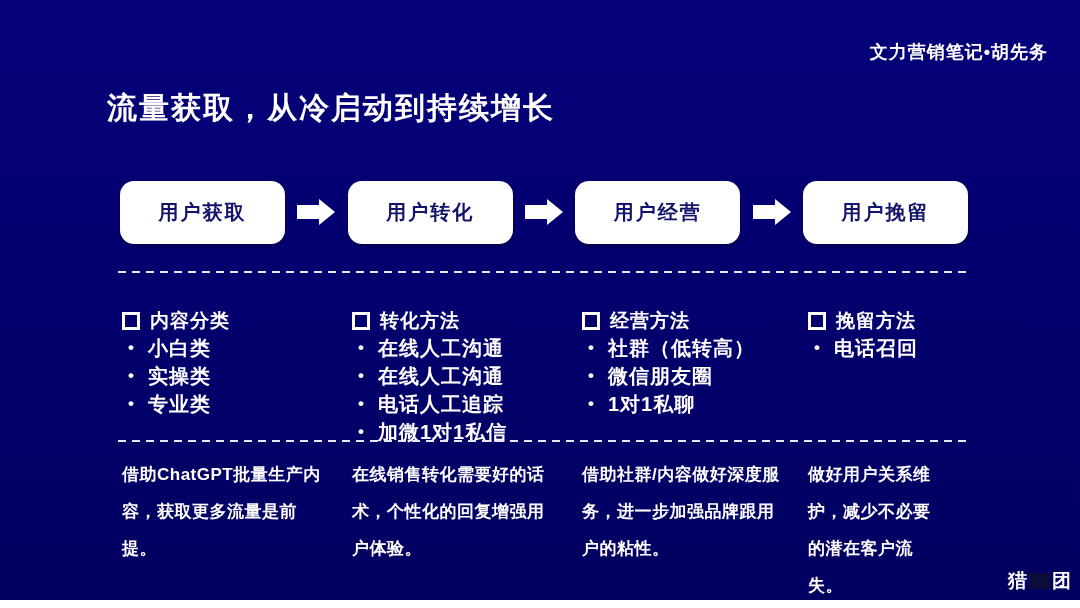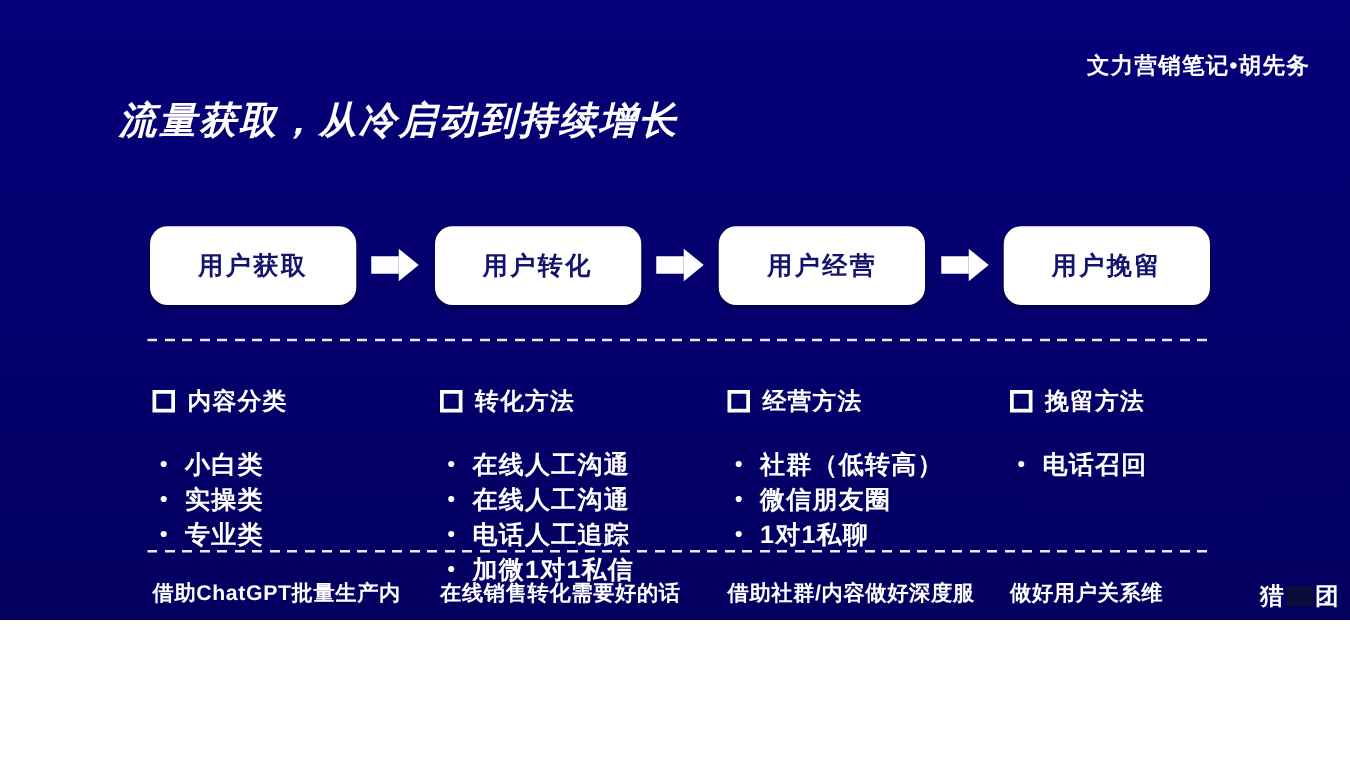--- a/index.html
+++ b/index.html
@@ -1,30 +1,30 @@
 <!DOCTYPE html>
 <html><head>
 <meta charset="utf-8">
 <style>
   html,body{margin:0;padding:0;}
   .slide{
     position:relative;
-    width:1080px;height:496px;
+    width:1080px;height:600px;
     background:linear-gradient(180deg,#06007a 0%,#04006b 60%,#030060 100%);
     overflow:hidden;
     font-family:"Liberation Sans","DejaVu Sans",sans-serif;
     color:#fff;
   }
   .brand{
     position:absolute;top:40px;right:32px;
     font-size:18px;font-weight:700;letter-spacing:1px;
   }
   .title{
-    position:absolute;left:95px;top:76px;margin:0;
-    font-size:30px;font-weight:700;letter-spacing:2px;font-style:italic;
+    position:absolute;left:95px;top:76px;margin:12px;
+    font-size:30px;font-weight:700;letter-spacing:2px;
   }
   
   .flow{
     position:absolute;left:120px;top:180px;width:848px;height:64px;
     display:flex;align-items:center;justify-content:space-between;
   }
   .fbox{
     width:165px;height:63px;background:#ffffff;border-radius:14px;
     display:flex;align-items:center;justify-content:center;
     box-shadow:0 2px 4px rgba(0,0,0,0.35);
@@ -44,21 +44,21 @@
     background:repeating-linear-gradient(90deg,#e8e8f4 0 8px,transparent 8px 14px);
   }
   .dash1{top:271px;}
   .dash2{top:440px;}
   
   .cols,.notes{
     position:absolute;left:122px;width:846px;
     display:grid;grid-template-columns:230px 230px 226px 160px;
   }
   .cols{top:308px;}
-  .col-header{display:flex;align-items:center;margin-bottom:24px;}
+  .col-header{display:flex;align-items:center;margin-bottom:0;}
   .sq{
     width:12px;height:12px;border:3px solid #fff;display:inline-block;
     margin-right:10px;flex:0 0 auto;
   }
   .col-header b{font-size:19px;font-weight:700;letter-spacing:1px;}
   .col ul{list-style:none;margin:0;padding:0 0 0 4px;}
   .col li{
     font-size:20px;font-weight:700;line-height:28px;letter-spacing:1px;
     padding-left:22px;position:relative;
   }

